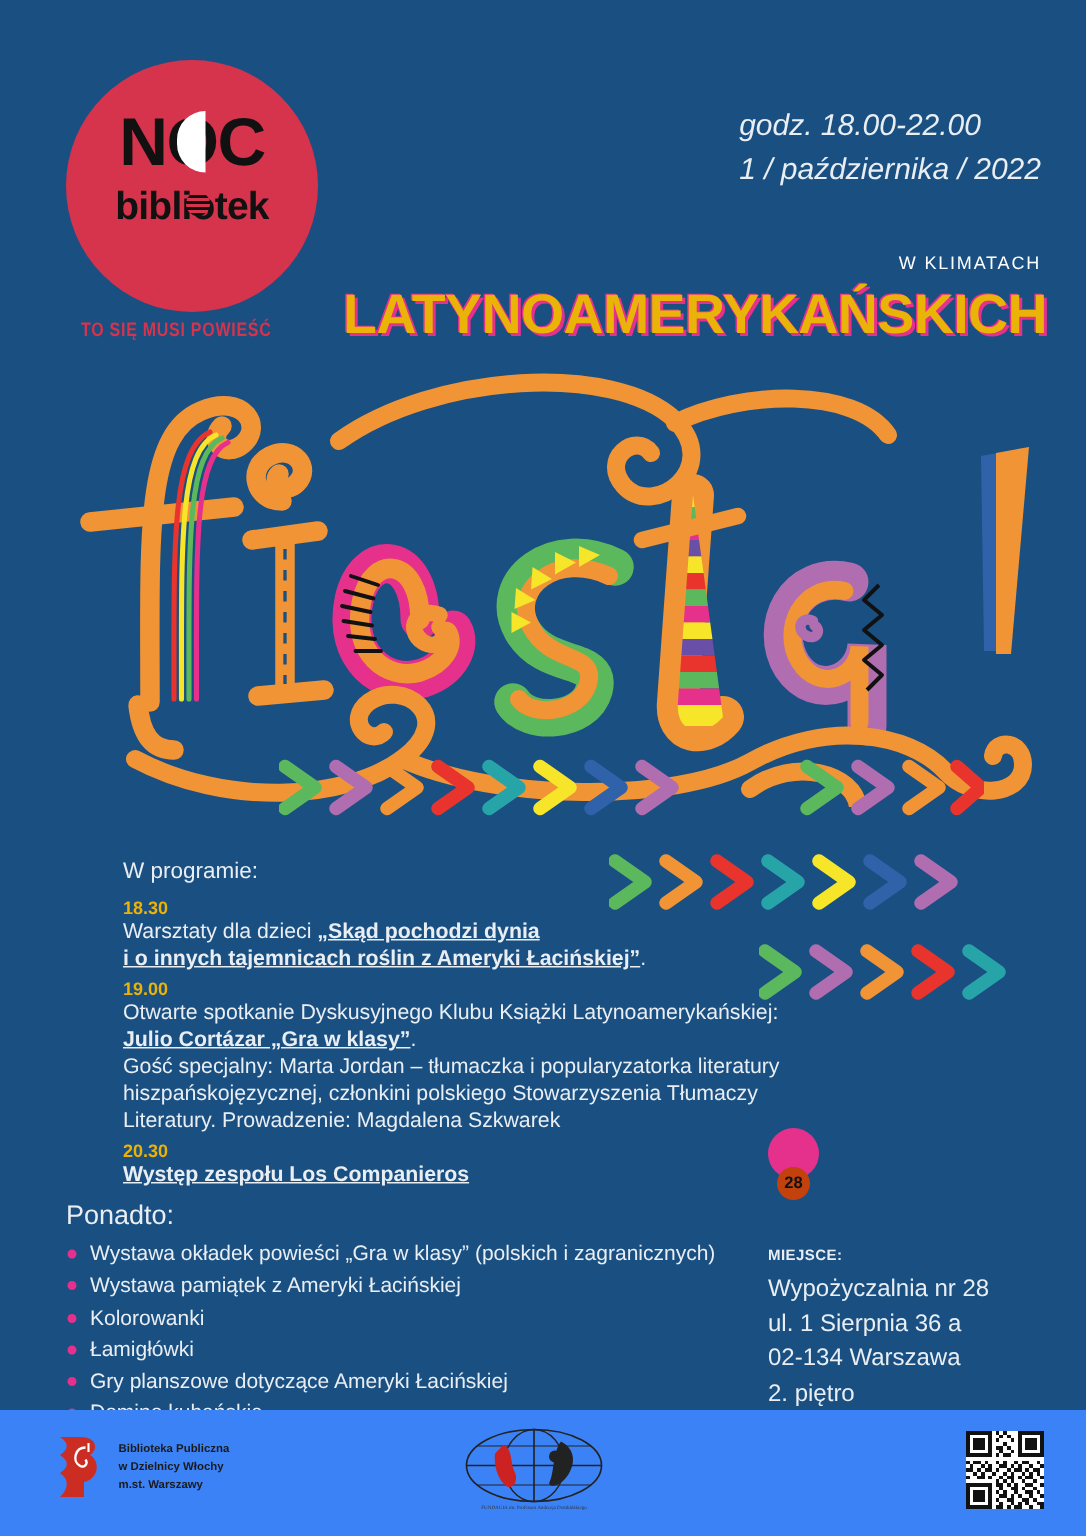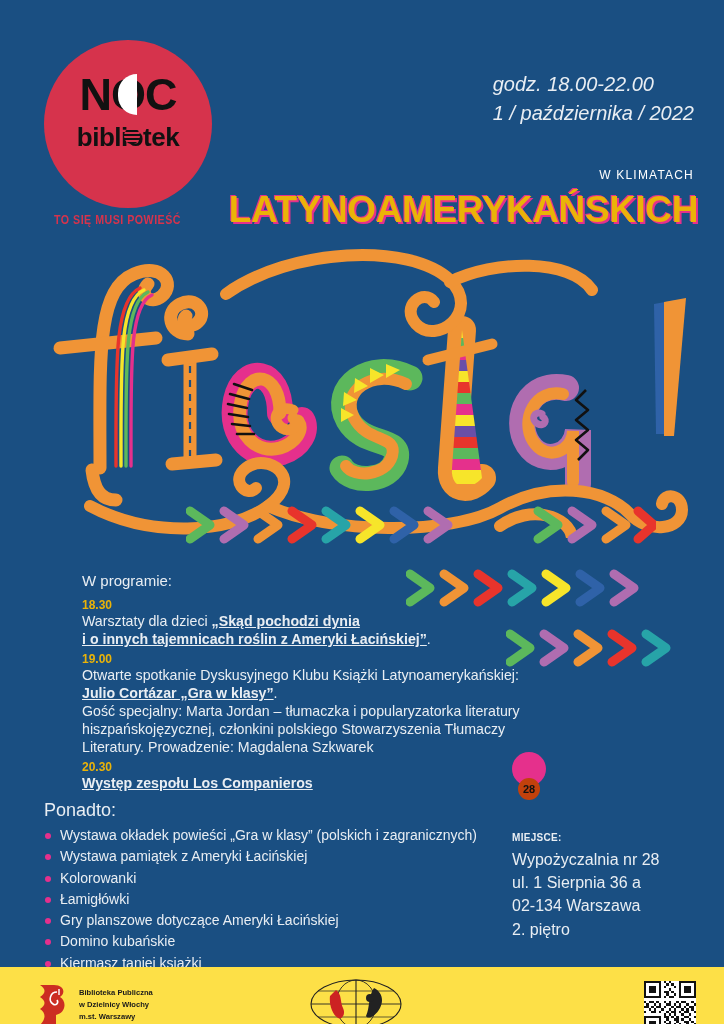--- a/index.html
+++ b/index.html
@@ -98,21 +98,21 @@
     position:absolute;left:6px;top:6px;width:22px;height:22px;border-radius:50%;
     background:#c2410c;color:#111;font-size:11px;font-weight:bold;
     display:flex;align-items:center;justify-content:center;margin-top:20px;
   }
   .venue-label{font-weight:bold;font-size:10px;margin-bottom:5px;letter-spacing:0.3px;margin-top:36px;}
   .venue-line{font-size:16px;line-height:1.45;}
   .free{font-weight:bold;font-size:15px;margin-top:30px;letter-spacing:0.3px;}
 
   
   .footer{
-    position:absolute;left:0;bottom:0;width:724px;height:57px;background:#fde047;
+    position:absolute;left:0;bottom:0;width:724px;height:84px;background:#3b82f6;
   }
   .f-biblio{position:absolute;left:38px;top:16px;display:flex;align-items:center;}
   .f-biblio-mark{width:30px;height:44px;}
   .f-biblio-txt{
     margin-left:11px;font-size:7.6px;font-weight:bold;color:#1a1a1a;line-height:1.55;
   }
   .f-fund{position:absolute;left:296px;top:11px;width:120px;height:58px;}
   .f-qr{position:absolute;left:644px;top:14px;width:52px;height:52px;}
 </style>
 </head>

